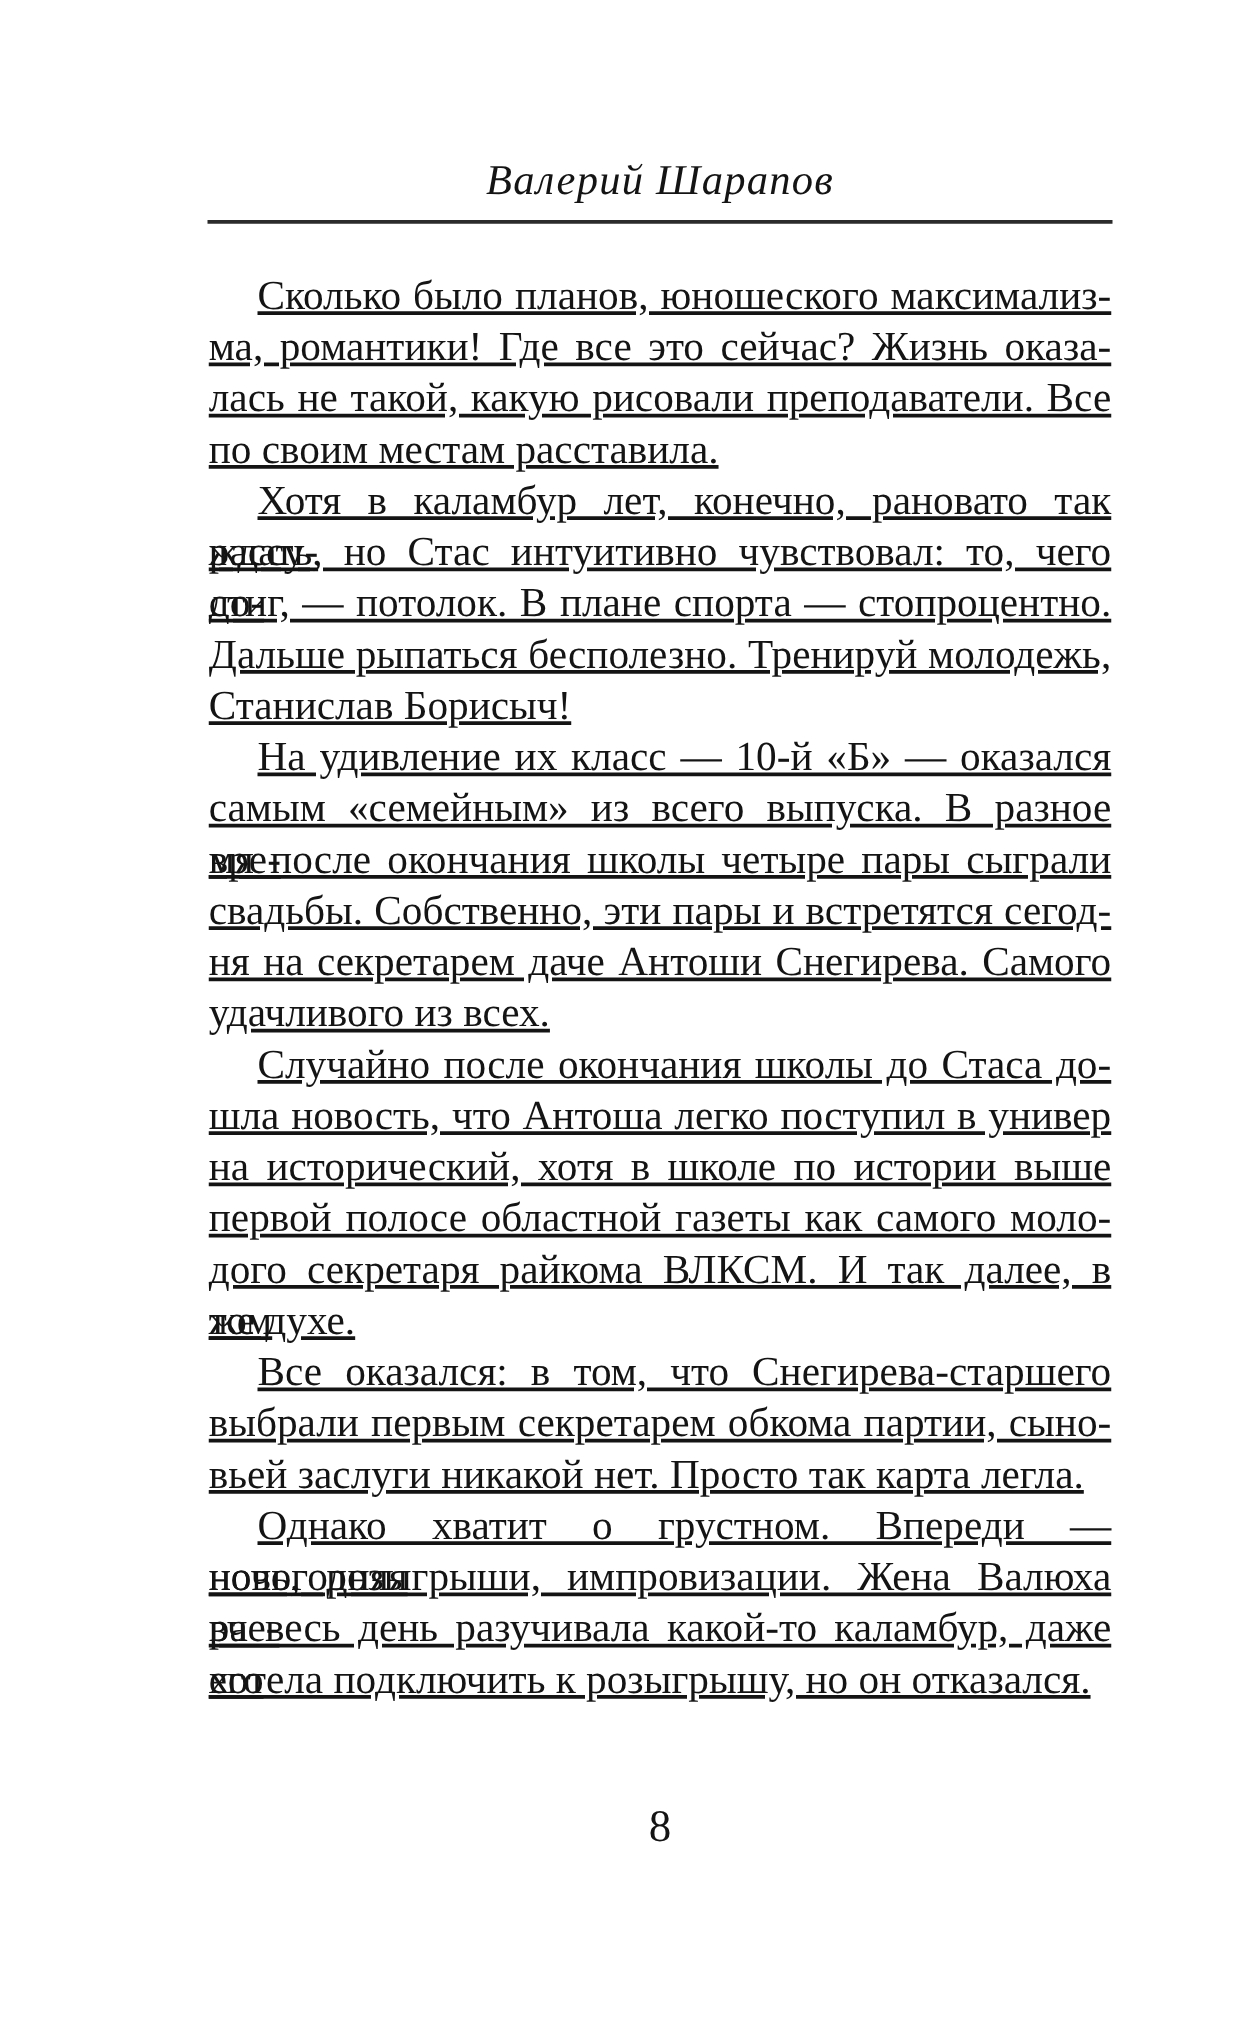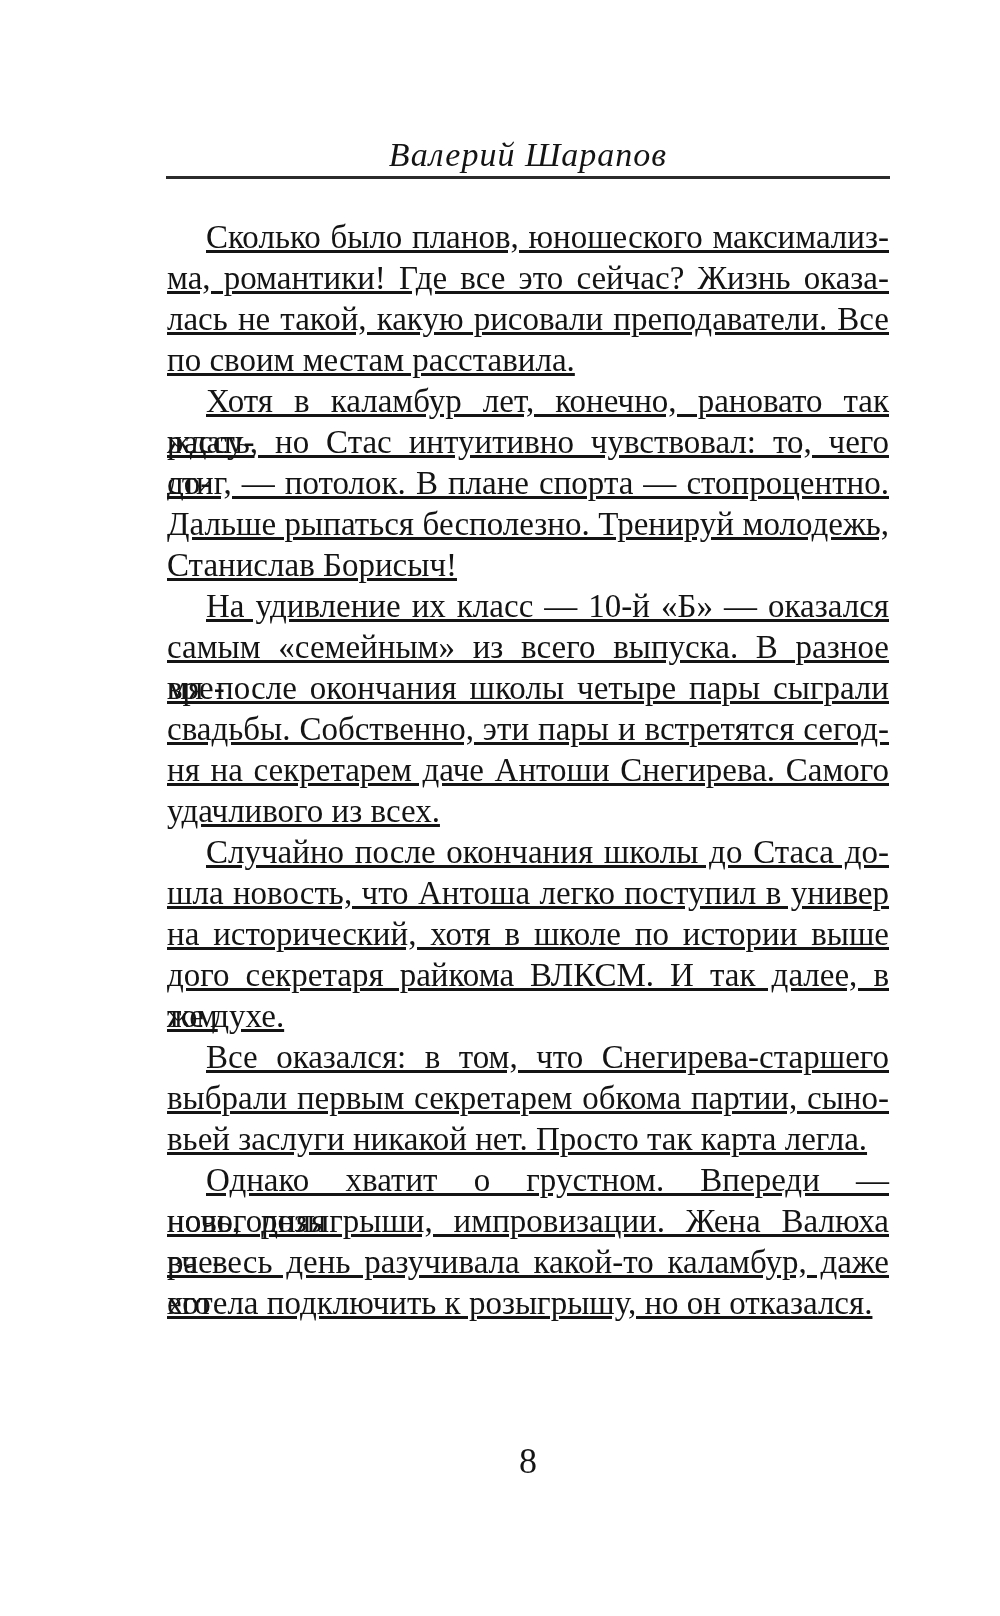--- a/index.html
+++ b/index.html
@@ -12,21 +12,21 @@
     width: 1000px;
     height: 1616px;
     background: #ffffff;
     font-family: "Liberation Serif", "DejaVu Serif", serif;
     color: #141414;
     overflow: hidden;
   }
   .running-head {
     position: absolute;
     left: 167px;
-    top: 134px;
+    top: 124px;
     width: 722px;
     text-align: center;
     font-style: italic;
     font-size: 34px;
     line-height: 42px;
     letter-spacing: 1px;
     white-space: nowrap;
   }
   .head-rule {
     position: absolute;
@@ -97,20 +97,21 @@
         <div class="line">самым «семейным» из всего выпуска. В разное вре-</div>
         <div class="line">мя после окончания школы четыре пары сыграли</div>
         <div class="line">свадьбы. Собственно, эти пары и встретятся сегод-</div>
         <div class="line">ня на секретарем даче Антоши Снегирева. Самого</div>
         <div class="line last">удачливого из всех.</div>
       </div>
       <div class="paragraph">
         <div class="line first">Случайно после окончания школы до Стаса до-</div>
         <div class="line">шла новость, что Антоша легко поступил в универ</div>
         <div class="line">на исторический, хотя в школе по истории выше</div>
+        <div class="line">первой полосе областной газеты как самого моло-</div>
         <div class="line">дого секретаря райкома ВЛКСМ. И так далее, в том</div>
         <div class="line last">же духе.</div>
       </div>
       <div class="paragraph">
         <div class="line first">Все оказался: в том, что Снегирева-старшего</div>
         <div class="line">выбрали первым секретарем обкома партии, сыно-</div>
         <div class="line last">вьей заслуги никакой нет. Просто так карта легла.</div>
       </div>
       <div class="paragraph">
         <div class="line first">Однако хватит о грустном. Впереди — новогодняя</div>

